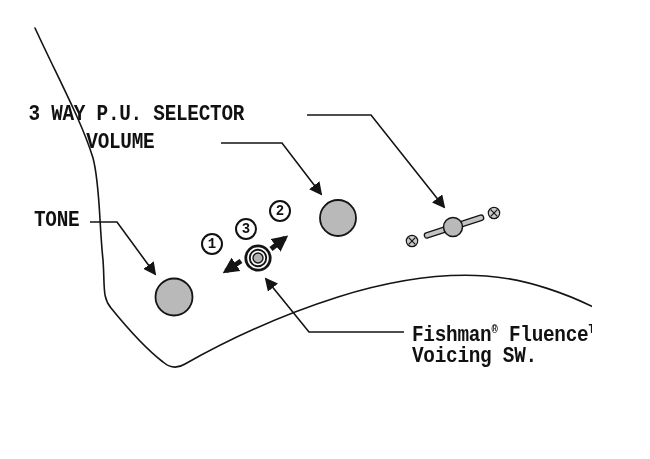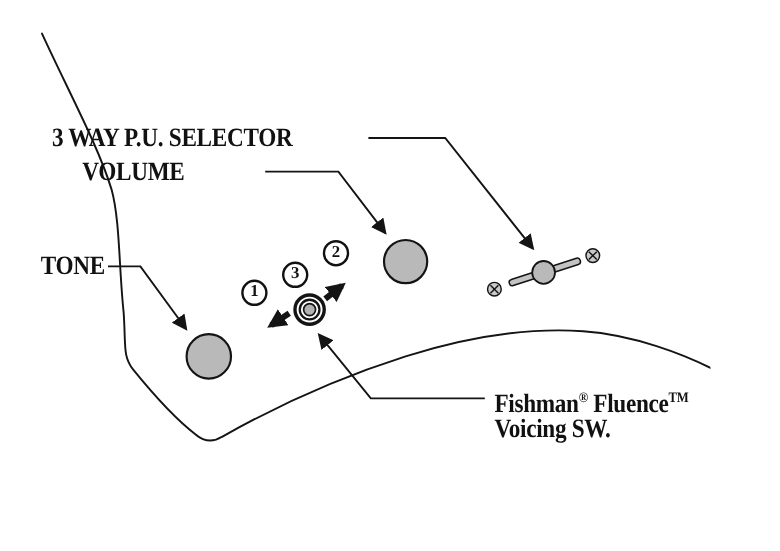--- a/index.html
+++ b/index.html
@@ -1,18 +1,18 @@
 <!DOCTYPE html>
 <html><head>
 <meta charset="utf-8">
 <style>
   html,body{margin:0;padding:0;background:#fff;}
   .stage{
     position:relative;width:592px;height:459px;background:#fff;overflow:hidden;
-    font-family:Liberation Serif, serif;
+    font-family:Liberation Mono, monospace;
   }
   .stage svg{position:absolute;left:0;top:0;}
   .lbl{
     position:absolute;
     font-weight:700;color:#111;font-size:22px;line-height:22px;
     letter-spacing:-0.3px;white-space:nowrap;
     transform:scaleX(0.88);
   }
   .lbl.right{transform-origin:100% 0;text-align:right;}
   .lbl.left{transform-origin:0 0;text-align:left;}

